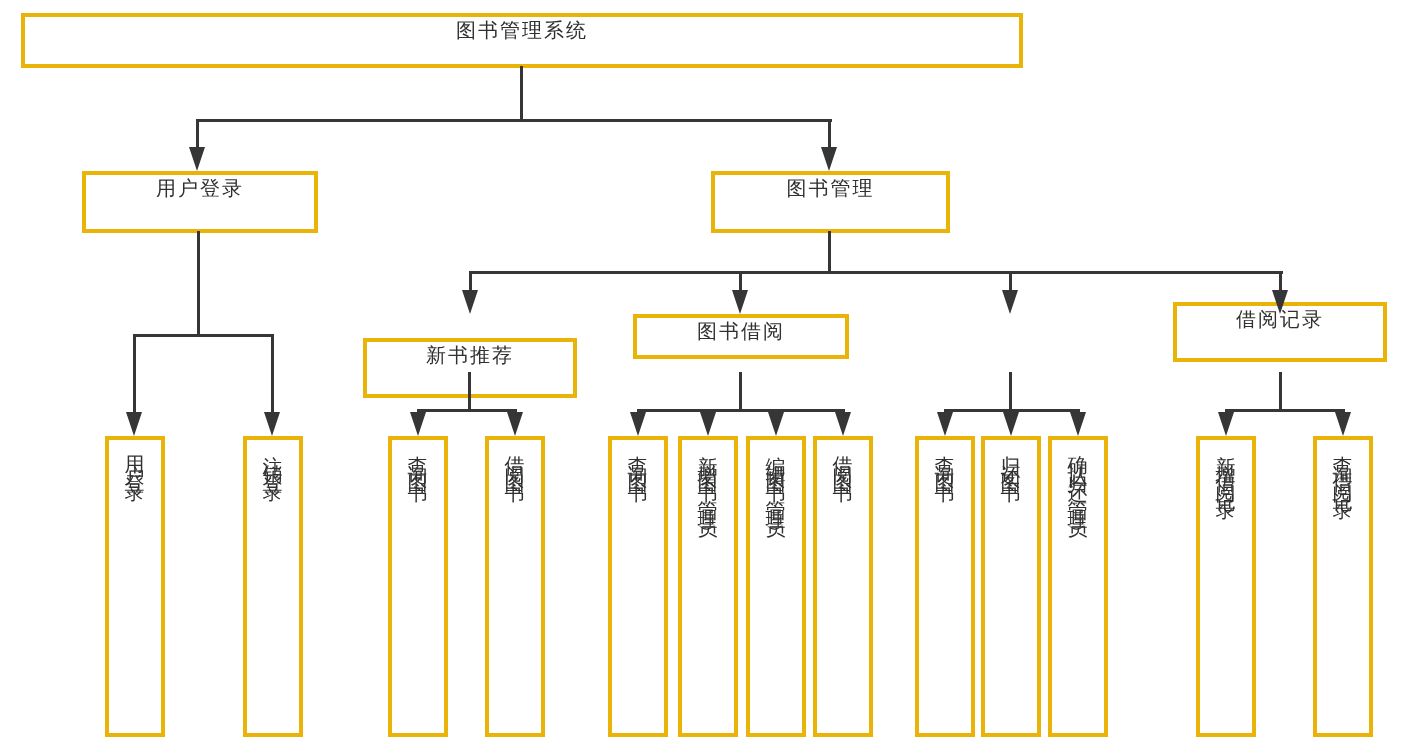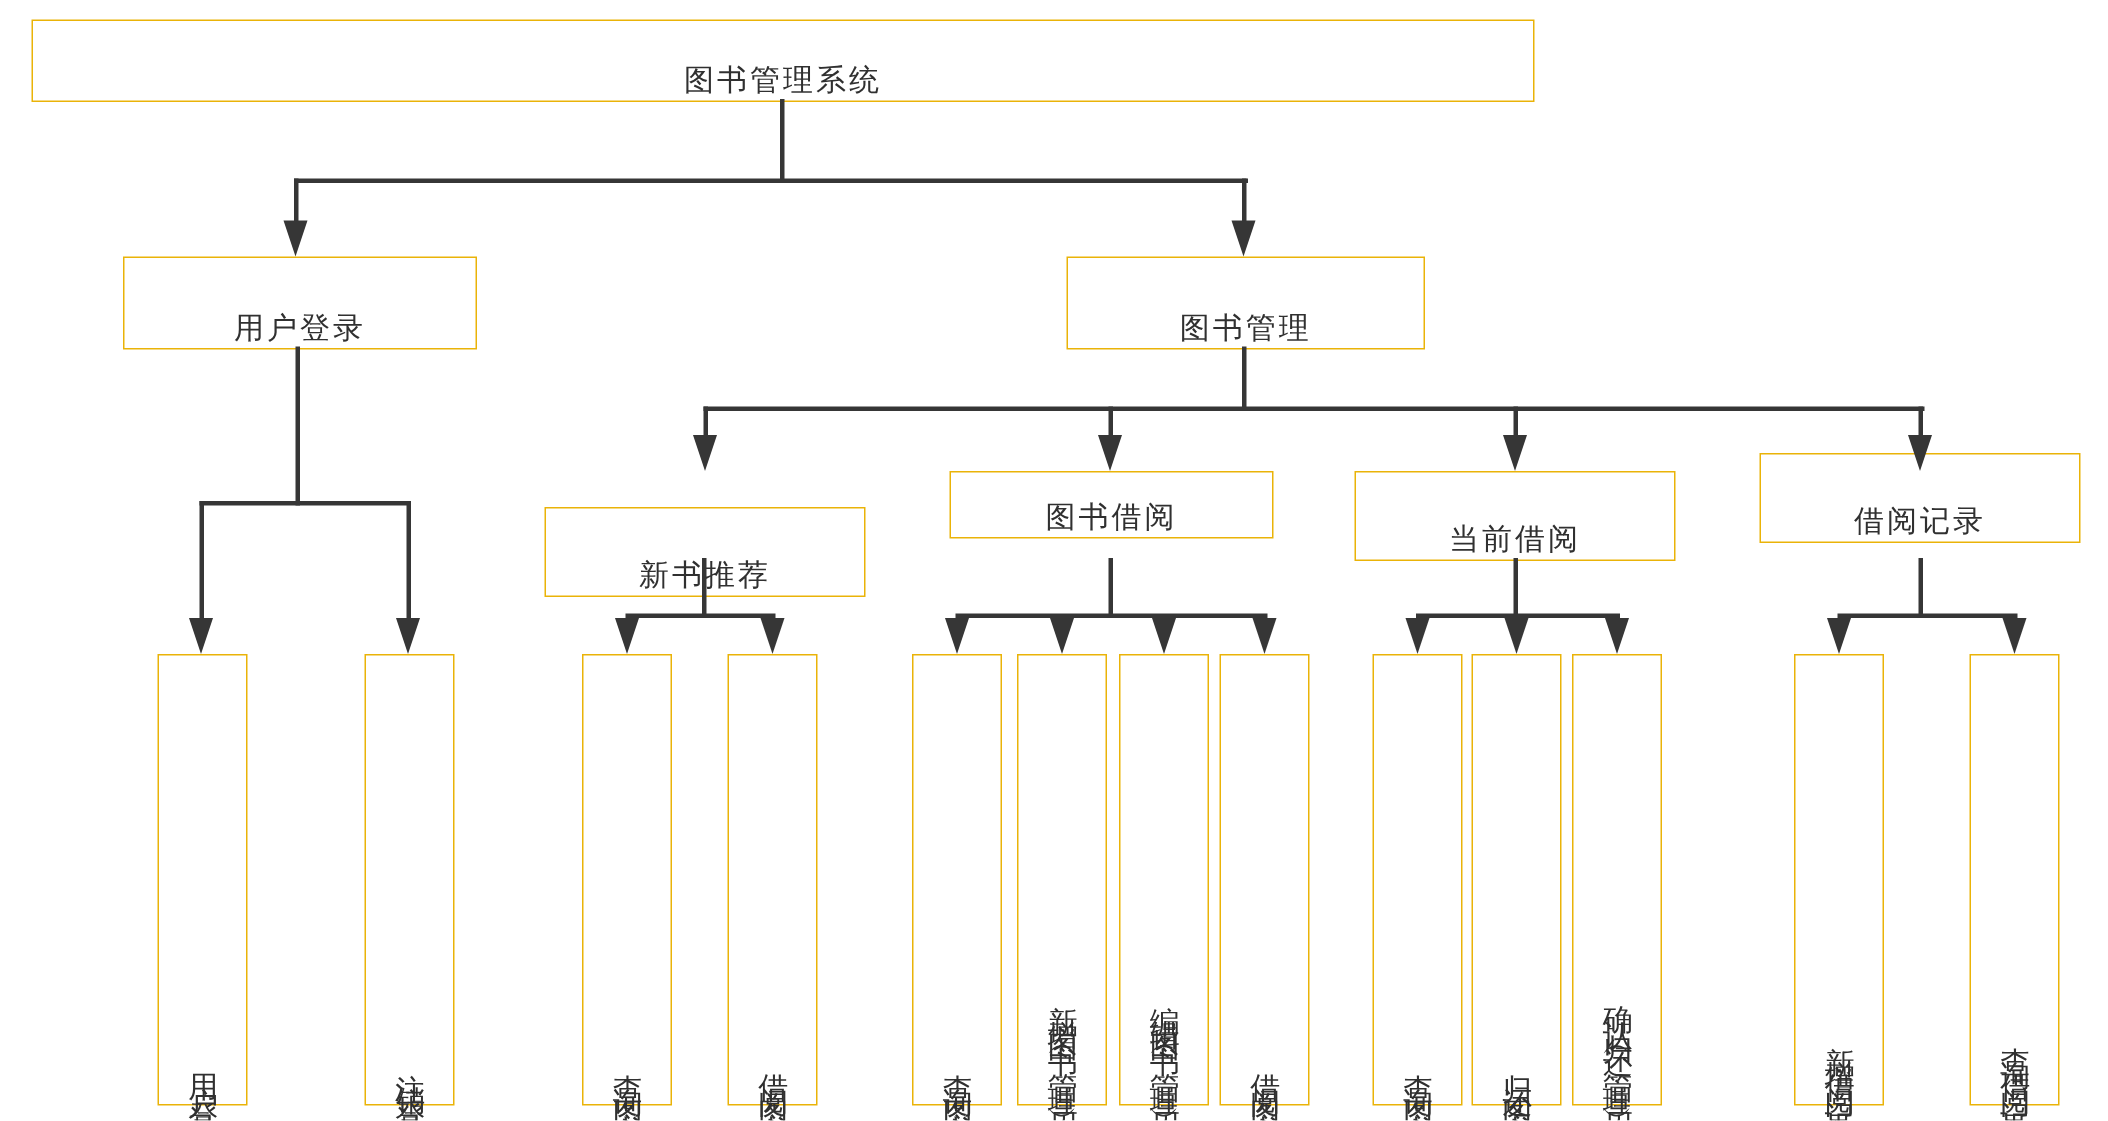--- a/index.html
+++ b/index.html
@@ -1,22 +1,22 @@
 <!DOCTYPE html>
 <html><head>
 <meta charset="utf-8">
 <style>
   html,body{margin:0;padding:0;background:#ffffff;}
   .canvas{
     position:relative;width:1405px;height:747px;background:#ffffff;
     font-family:"Liberation Sans","DejaVu Sans",sans-serif;overflow:hidden;
   }
   .box{
-    position:absolute;box-sizing:border-box;border:1px solid #eab308;background:#ffffff;
-    display:flex;align-items:flex-end;justify-content:center;color:#303030;
+    position:absolute;box-sizing:border-box;border:4px solid #eab308;background:#ffffff;
+    display:flex;align-items:flex-start;justify-content:center;color:#303030;
   }
   .hbox span{font-size:20px;letter-spacing:2px;white-space:nowrap;}
   .leaf span{
     writing-mode:vertical-rl;text-orientation:mixed;
     font-size:20px;letter-spacing:9px;line-height:1;
   }
   .hline,.vline{position:absolute;background:#363636;}
   .hline{height:3px;}
   .vline{width:3px;}
   .arrow{
@@ -43,23 +43,20 @@
   </div>
   <div class="box hbox" style="left:711px;top:171px;width:239px;height:62px;">
     <span>图书管理</span>
   </div>
 
   <div class="box hbox" style="left:363px;top:314px;width:214px;height:60px;margin-top:24px;">
     <span>新书推荐</span>
   </div>
   <div class="box hbox" style="left:633px;top:314px;width:216px;height:45px;">
     <span>图书借阅</span>
-  </div>
-  <div class="box hbox" style="left:903px;top:314px;width:214px;height:60px;">
-    <span>当前借阅</span>
   </div>
   <div class="box hbox" style="left:1173px;top:302px;width:214px;height:60px;">
     <span>借阅记录</span>
   </div>
 
   <div class="box leaf" style="left:105px;top:436px;width:60px;height:301px;">
     <span>用户登录</span>
   </div>
   <div class="box leaf" style="left:243px;top:436px;width:60px;height:301px;">
     <span>注销登录</span>

